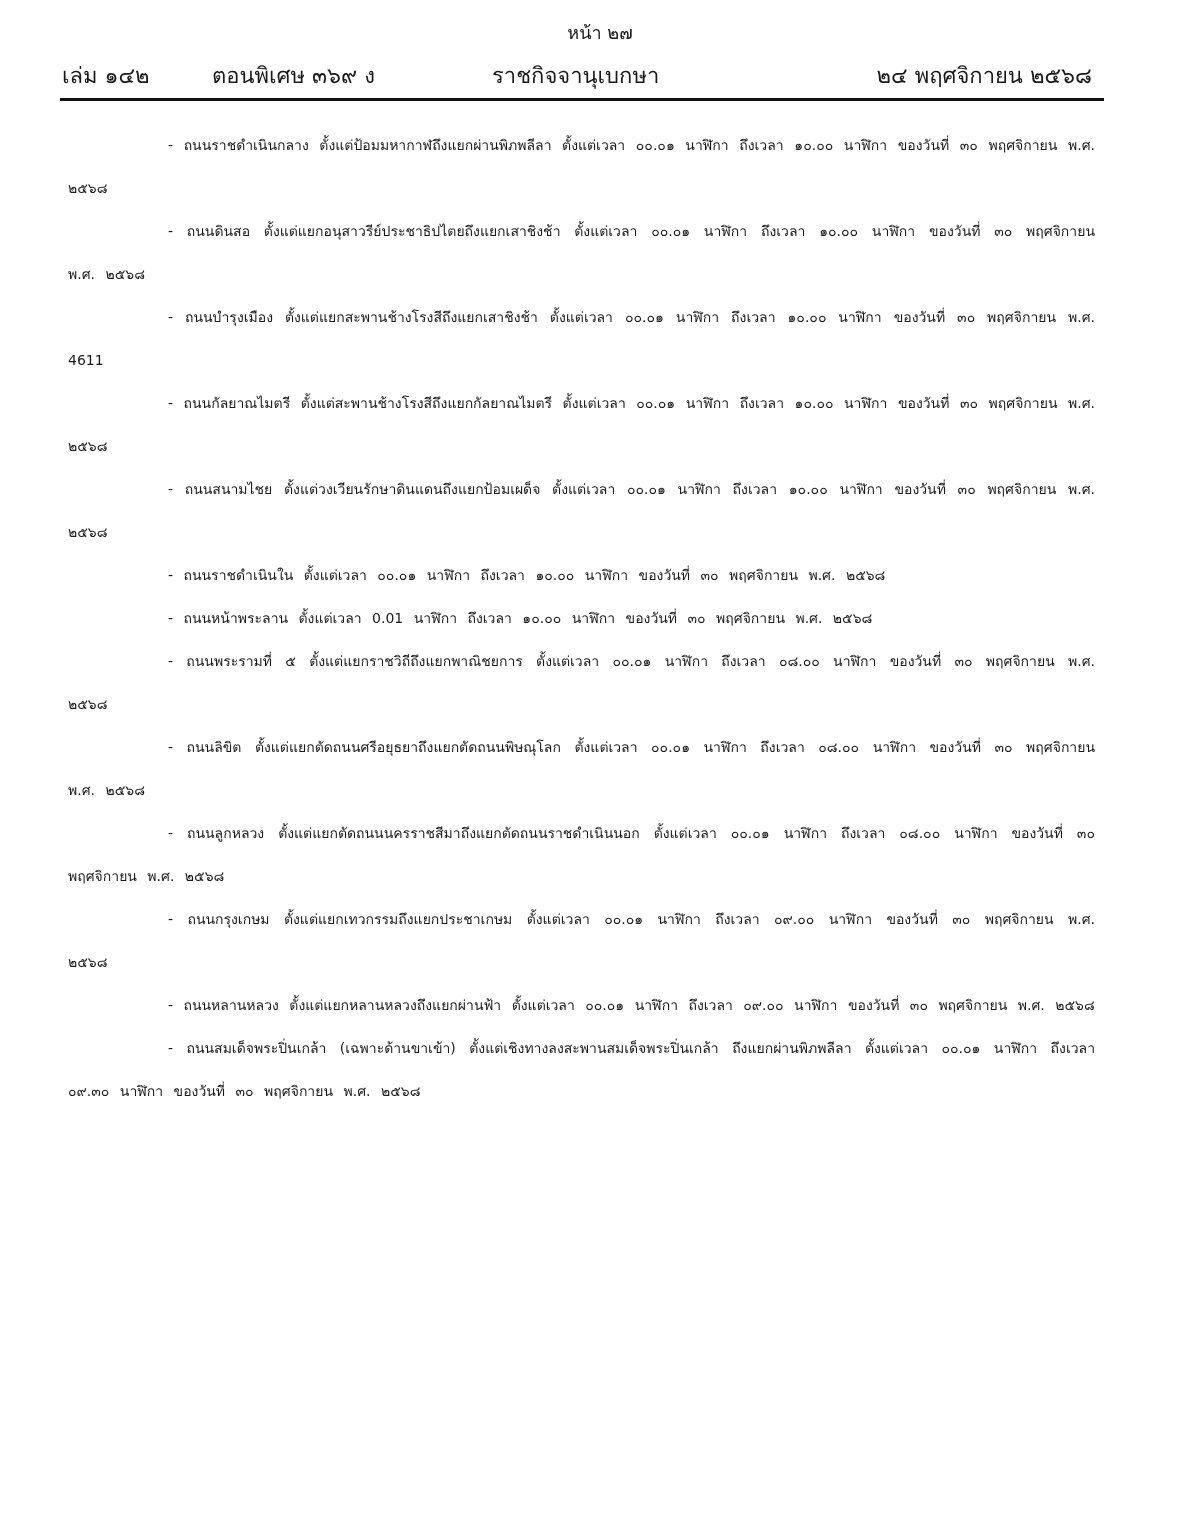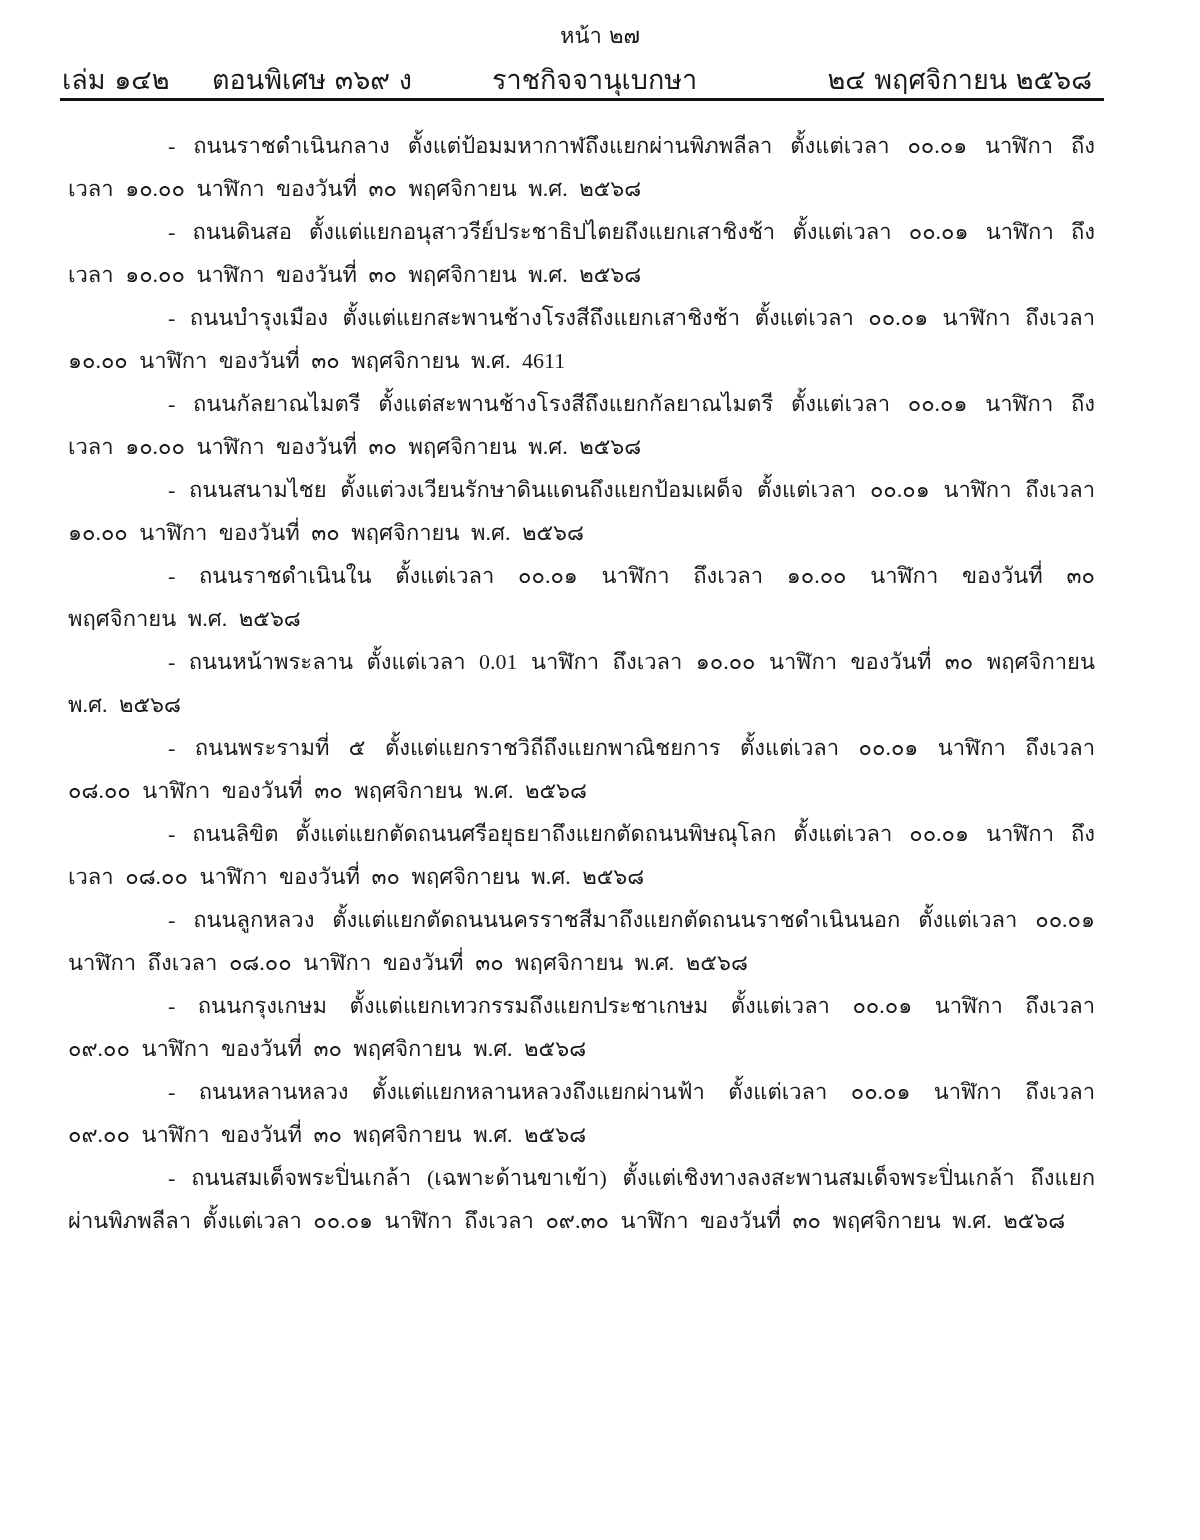--- a/index.html
+++ b/index.html
@@ -1,30 +1,30 @@
 <!DOCTYPE html>
 <html><head>
 <meta charset="utf-8">
 <style>
   html, body { margin: 0; padding: 0; background: #ffffff; }
   body { width: 1200px; height: 1540px; position: relative; overflow: hidden;
          font-family: "DejaVu Sans", sans-serif; color: #1a1a1a; }
   .page-num { position: absolute; top: 18px; left: 0; width: 1200px; text-align: center;
-              font-size: 22px; }
+              font-size: 18px; }
   .header { position: absolute; top: 58px; left: 62px; width: 1042px; height: 36px;
-            font-size: 27px; }
+            font-size: 22px; }
   .header span { position: absolute; top: 0; white-space: nowrap; }
   .h-vol { left: 0; }
   .h-issue { left: 150px; text-align: right; }
   .h-title { left: 430px; }
   .h-date { right: 12px; }
   .rule { position: absolute; top: 98px; left: 60px; width: 1044px; height: 3px; background: #111; }
   .content { position: absolute; top: 124px; left: 68px; width: 1027px; }
-  .item { font-size: 22px; line-height: 43px; text-align: justify; text-indent: 100px;
-          margin: 0; word-spacing: 6px; font-family: Liberation Serif, serif; }
+  .item { font-size: 14px; line-height: 43px; text-align: justify; text-indent: 100px;
+          margin: 0; word-spacing: 6px; }
 </style>
 </head>
 <body>
 
 <div class="page-num">หน้า ๒๗</div>
 
 <div class="header">
   <span class="h-vol">เล่ม ๑๔๒</span>
   <span class="h-issue">ตอนพิเศษ ๓๖๙ ง</span>
   <span class="h-title">ราชกิจจานุเบกษา</span>

